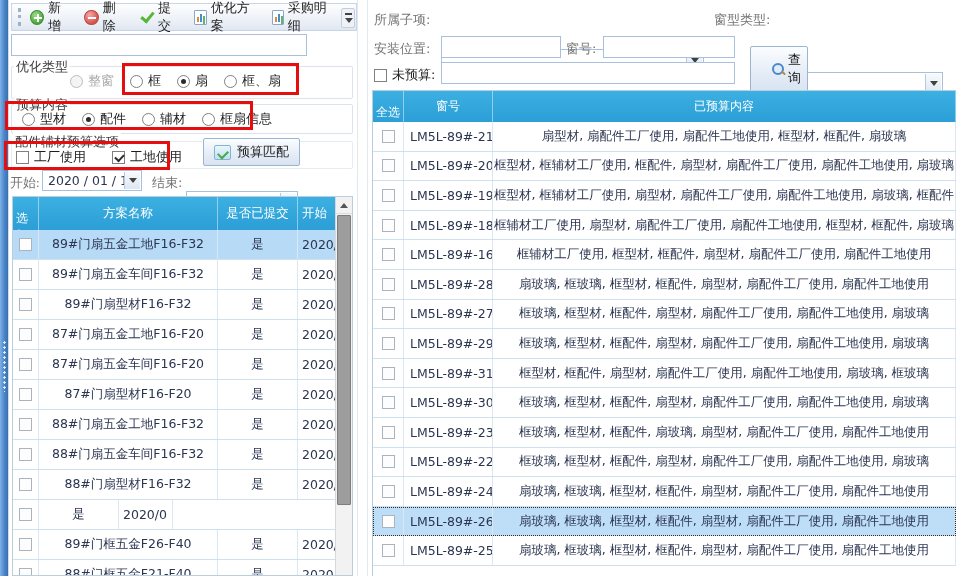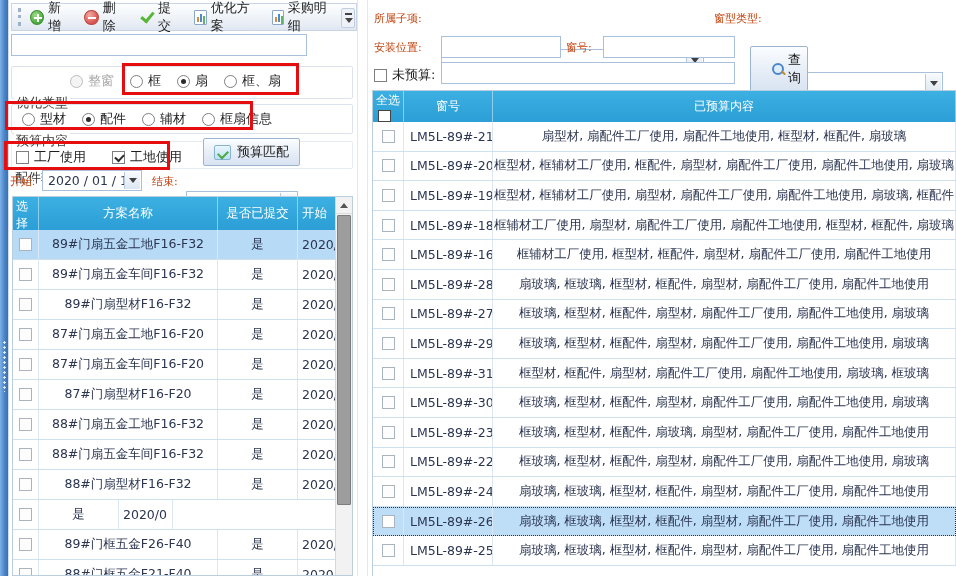--- a/index.html
+++ b/index.html
@@ -49,21 +49,21 @@
   .txt { border:1px solid #a9c0dc; background:#fff; height:22px; font:inherit; padding:0 4px; }
   .combo { border:1px solid #a9c0dc; background:#fff; height:23px; position:relative; }
   .combo .arrow, .dp .arrow { position:absolute; right:1px; top:1px; bottom:1px; width:16px;
     background:linear-gradient(#f7fafd,#dde7f2); border-left:1px solid #b7c9dd;
     display:flex; align-items:center; justify-content:center; }
   .combo .arrow::after, .dp .arrow::after { content:""; width:0; height:0;
     border-left:4px solid transparent; border-right:4px solid transparent; border-top:5px solid #404040; }
 
   
   .grp { border:1px solid #dde3ec; border-radius:2px; }
-  .grp-label { position:absolute; font-size:13px; color:#3b3b3b; background:#fff; padding:0 2px;margin-top:36px; }
+  .grp-label { position:absolute; font-size:13px; color:#3b3b3b; background:#fff; padding:0 2px; }
 
   .opt { display:flex; align-items:center; gap:5px; font-size:13px; color:#1e1e1e; cursor:default; }
   .rb { width:13px; height:13px; border:1px solid #808archive080; border-radius:50%; background:#fff; position:relative; flex:none; }
   .rb { border:1px solid #7f7f7f; }
   .opt.selected .rb::after { content:""; position:absolute; left:3px; top:3px; right:3px; bottom:3px;
     background:#2b2b2b; border-radius:50%; }
   .opt.disabled { color:#a8a8a8; }
   .opt.disabled .rb { border-color:#bcbcbc; background:#f4f4f4; }
   .cbx { width:13px; height:13px; border:1px solid #7f7f7f; background:#fff; position:relative; flex:none; }
   .opt.selected .cbx::after { content:""; position:absolute; left:2px; top:2px; width:7px; height:4px;
@@ -79,28 +79,28 @@
   .ico-match::after { content:""; position:absolute; left:3px; top:4px; width:8px; height:5px;
     border-left:2px solid #4aa845; border-bottom:2px solid #4aa845; transform:rotate(-45deg); }
   .ico-mag { width:15px; height:15px; position:relative; }
   .ico-mag::before { content:""; position:absolute; left:1px; top:1px; width:8px; height:8px;
     border:2px solid #4e86c8; border-radius:50%; background:#dceefb; }
   .ico-mag::after { content:""; position:absolute; left:10px; top:10px; width:5px; height:2px;
     background:#c08a2e; transform:rotate(45deg); border-radius:1px; }
 
   .dp { border:1px solid #a9c0dc; background:#fff; position:relative; font-size:12.5px;
     display:flex; align-items:center; padding-left:5px; white-space:nowrap; overflow:hidden; }
-  .flabel { font-size:11px; color:#c2410c; white-space:nowrap; }
+  .flabel { font-size:13px; color:#737373; white-space:nowrap; }
 
   
   .tbl { border:1px solid #b9cede; background:#fff; overflow:hidden; }
   .thead { background:linear-gradient(#3cb0e2,#2b9fd6); color:#fff; display:flex; }
   .th { display:flex; align-items:center; justify-content:center; border-right:1px solid rgba(255,255,255,.45);
     flex:none; overflow:hidden; }
-  .th.stack { flex-direction:column; justify-content:flex-start; padding-top:1px; gap:1px; align-items:flex-start; padding-left:3px; }
+  .th.stack { flex-direction:column; justify-content:flex-start; padding-top:13px; gap:1px; align-items:flex-start; padding-left:3px; }
   .hd-cbx { width:13px; height:13px; background:#fff; border:1px solid #444; margin-left:2px; }
   .row { display:flex; border-bottom:1px solid #cfe0ef; background:#fff; }
   .row.selected { background:#b7daf7; }
   .cell { border-right:1px solid #dbe7f2; display:flex; align-items:center; justify-content:center;
     overflow:hidden; white-space:nowrap; flex:none; }
   .row-cbx { width:13px; height:13px; border:1px solid #a9b4bf; background:#fdfdfd; }
 
   
   .ltbl { left:12px; top:196px; width:341px; height:380px; }
   .ltbl .thead { height:33px; }

